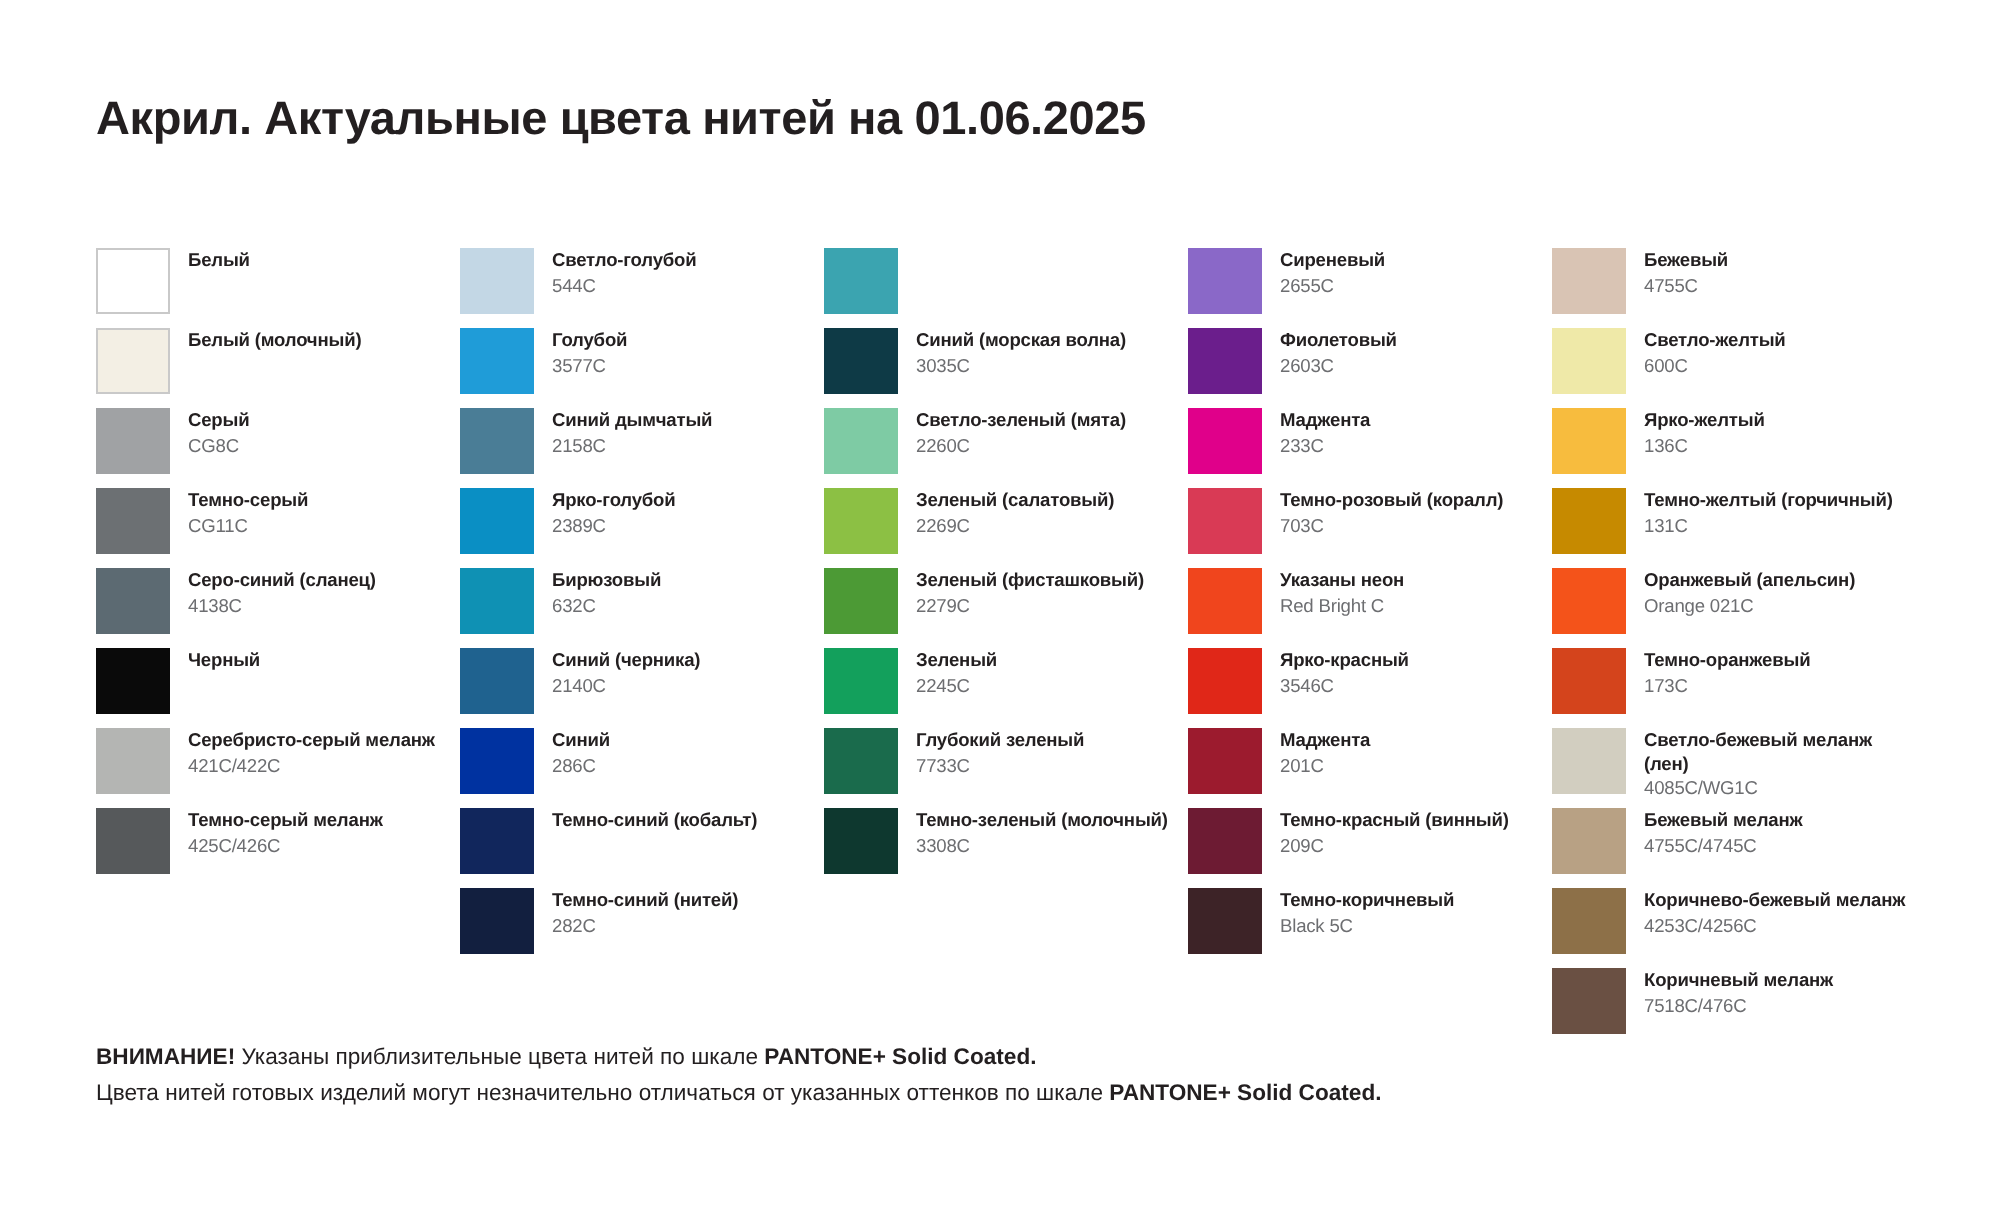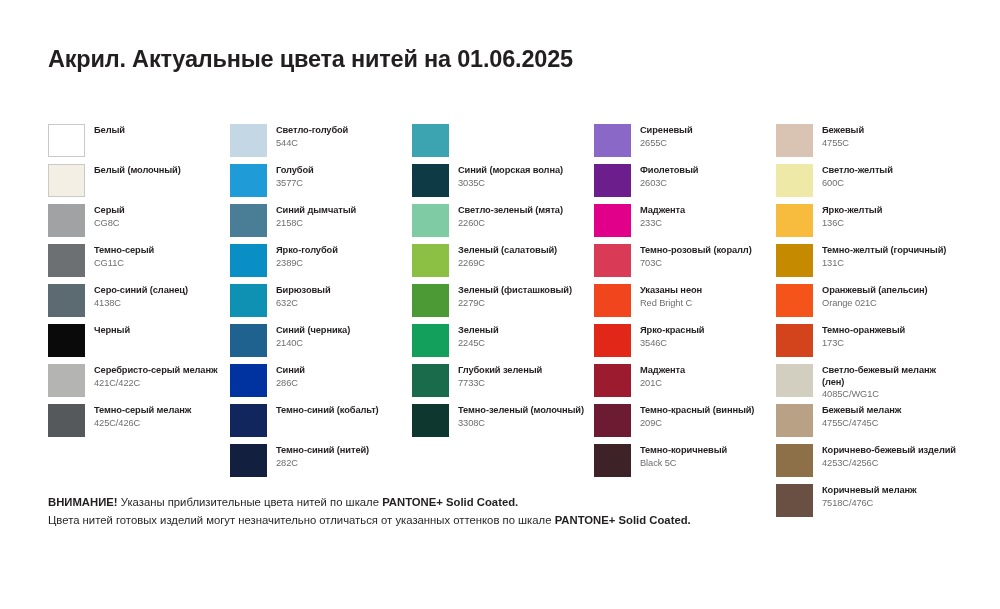--- a/index.html
+++ b/index.html
@@ -73,21 +73,21 @@
   }
   .swatch-code {
     font-size: 9.3px;
     color: #6d6e71;
     letter-spacing: -0.1px;
     margin-top: 1px;
   }
   .footer {
     position: absolute;
     left: 48px;
-    top: 494px;
+    top: 521px;
     width: 920px;
     font-size: 11.3px;
     line-height: 17.5px;
     color: #231f20;
   }
   .footer .b {
     font-weight: bold;
   }
   .footer-line {
     white-space: nowrap;
@@ -401,21 +401,21 @@
       <div class="swatch-row">
         <div class="swatch" style="background:#b8a184"></div>
         <div class="swatch-text">
           <div class="swatch-name">Бежевый меланж</div>
           <div class="swatch-code">4755C/4745C</div>
         </div>
       </div>
       <div class="swatch-row">
         <div class="swatch" style="background:#8d7048"></div>
         <div class="swatch-text">
-          <div class="swatch-name">Коричнево-бежевый изделий</div>
+          <div class="swatch-name">Коричнево-бежевый меланж</div>
           <div class="swatch-code">4253C/4256C</div>
         </div>
       </div>
       <div class="swatch-row">
         <div class="swatch" style="background:#6a5043"></div>
         <div class="swatch-text">
           <div class="swatch-name">Коричневый меланж</div>
           <div class="swatch-code">7518C/476C</div>
         </div>
       </div>

